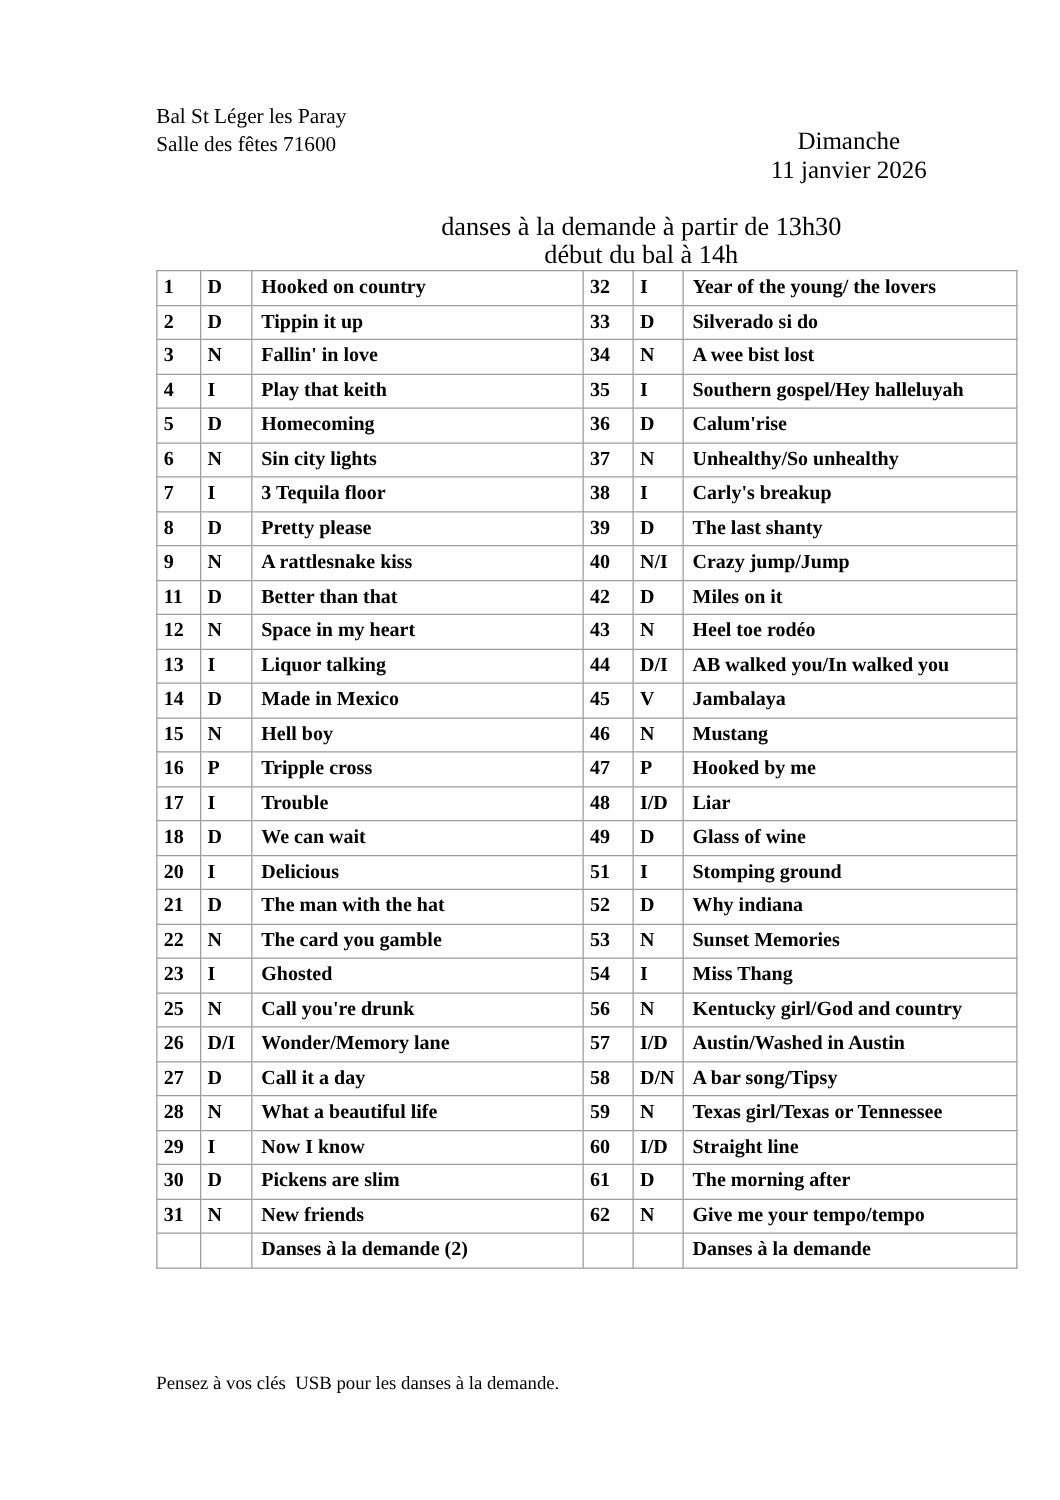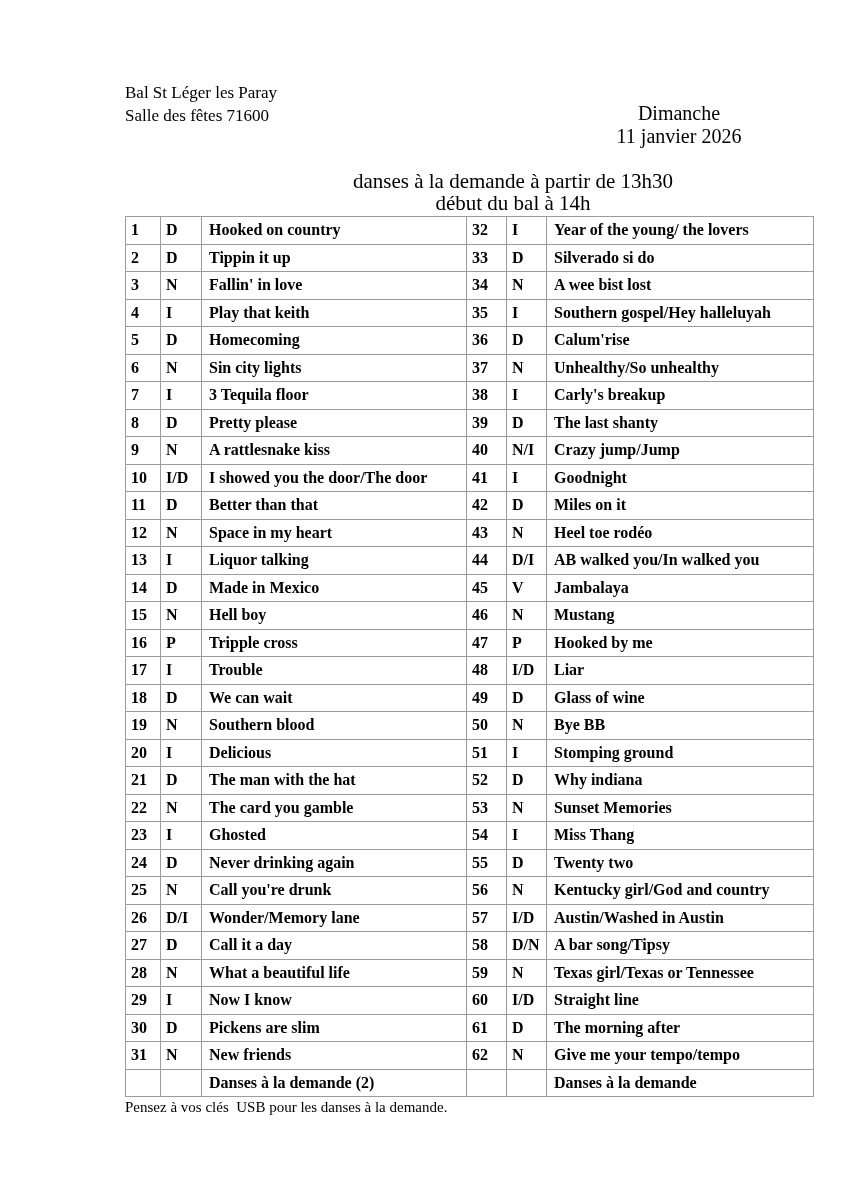--- a/index.html
+++ b/index.html
@@ -165,28 +165,20 @@
         </tr>
         <tr>
           <td class="num">9</td>
           <td class="code">N</td>
           <td class="title">A rattlesnake kiss</td>
           <td class="num">40</td>
           <td class="code">N/I</td>
           <td class="title">Crazy jump/Jump</td>
         </tr>
         <tr>
-          <td class="num">10</td>
-          <td class="code">I/D</td>
-          <td class="title">I showed you the door/The door</td>
-          <td class="num">41</td>
-          <td class="code">I</td>
-          <td class="title">Goodnight</td>
-        </tr>
-        <tr>
           <td class="num">11</td>
           <td class="code">D</td>
           <td class="title">Better than that</td>
           <td class="num">42</td>
           <td class="code">D</td>
           <td class="title">Miles on it</td>
         </tr>
         <tr>
           <td class="num">12</td>
           <td class="code">N</td>
@@ -237,28 +229,20 @@
         </tr>
         <tr>
           <td class="num">18</td>
           <td class="code">D</td>
           <td class="title">We can wait</td>
           <td class="num">49</td>
           <td class="code">D</td>
           <td class="title">Glass of wine</td>
         </tr>
         <tr>
-          <td class="num">19</td>
-          <td class="code">N</td>
-          <td class="title">Southern blood</td>
-          <td class="num">50</td>
-          <td class="code">N</td>
-          <td class="title">Bye BB</td>
-        </tr>
-        <tr>
           <td class="num">20</td>
           <td class="code">I</td>
           <td class="title">Delicious</td>
           <td class="num">51</td>
           <td class="code">I</td>
           <td class="title">Stomping ground</td>
         </tr>
         <tr>
           <td class="num">21</td>
           <td class="code">D</td>
@@ -275,28 +259,20 @@
           <td class="code">N</td>
           <td class="title">Sunset Memories</td>
         </tr>
         <tr>
           <td class="num">23</td>
           <td class="code">I</td>
           <td class="title">Ghosted</td>
           <td class="num">54</td>
           <td class="code">I</td>
           <td class="title">Miss Thang</td>
-        </tr>
-        <tr>
-          <td class="num">24</td>
-          <td class="code">D</td>
-          <td class="title">Never drinking again</td>
-          <td class="num">55</td>
-          <td class="code">D</td>
-          <td class="title">Twenty two</td>
         </tr>
         <tr>
           <td class="num">25</td>
           <td class="code">N</td>
           <td class="title">Call you're drunk</td>
           <td class="num">56</td>
           <td class="code">N</td>
           <td class="title">Kentucky girl/God and country</td>
         </tr>
         <tr>

